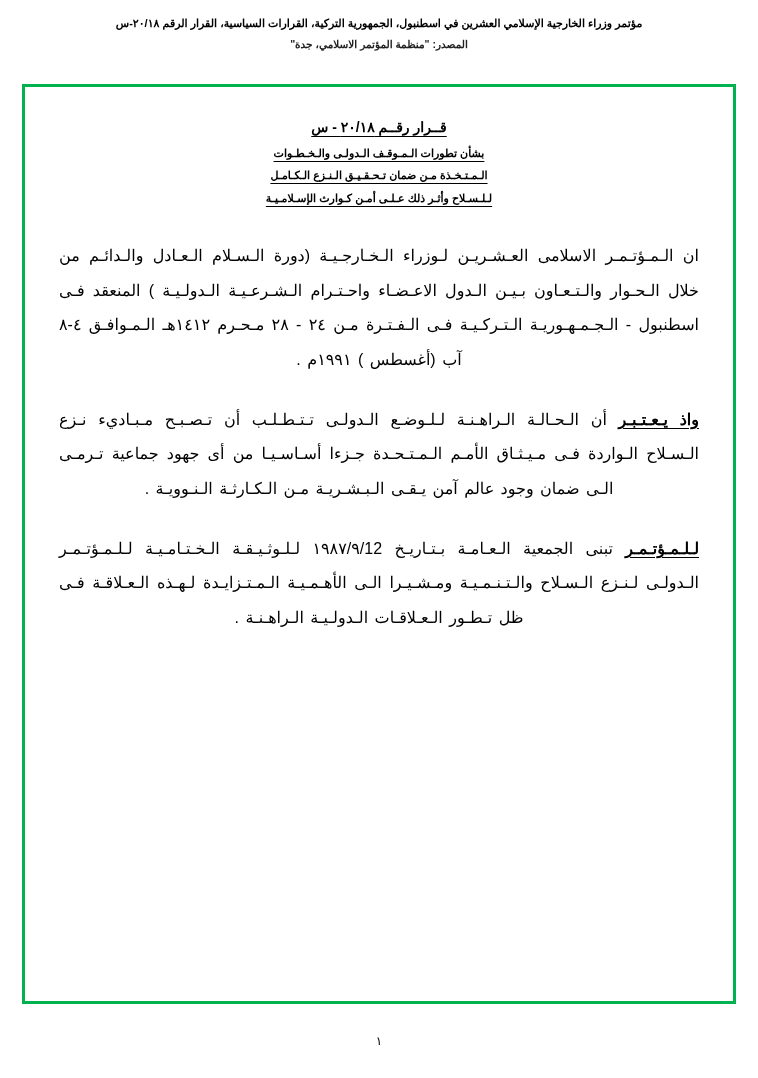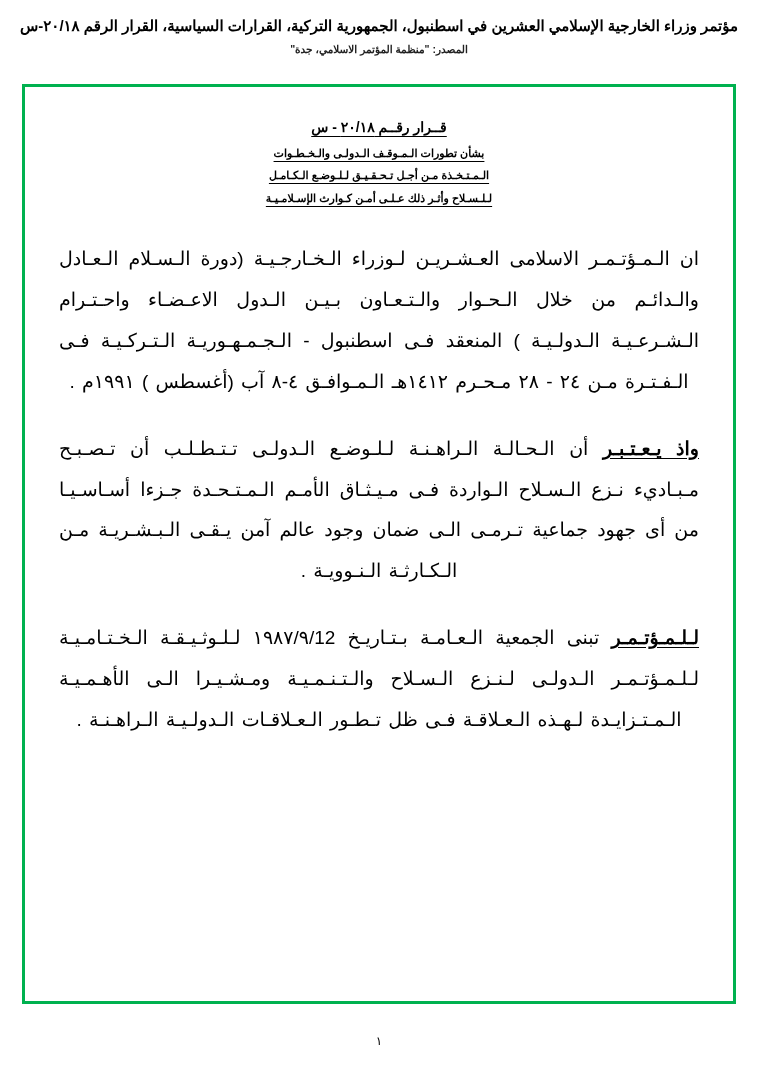--- a/index.html
+++ b/index.html
@@ -17,21 +17,21 @@
     overflow: hidden;
     box-sizing: border-box;
   }
 
   
   .doc-header {
     padding: 16px 14px 0 14px;
     text-align: center;
   }
   .doc-header .header-title {
-    font-size: 15px;
+    font-size: 11px;
     font-weight: bold;
     line-height: 1.35;
     letter-spacing: 0px;
     white-space: nowrap;
   }
   .doc-header .header-source {
     margin-top: 7px;
     font-size: 10.5px;
     font-weight: bold;
     color: #222;
@@ -68,21 +68,21 @@
     letter-spacing: 2.4px;
     font-size: 14px;
   }
   .title-row { text-align: center; }
 
   
   .body {
     margin-top: 30px;
   }
   .para {
-    font-size: 19px;
+    font-size: 16px;
     line-height: 2.15;
     text-align: justify;
     text-align-last: center;
     letter-spacing: 1.1px;
     margin: 0 0 26px 0;
     word-spacing: 2px;
   }
   .para .lead {
     font-weight: bold;
     text-decoration: underline;
@@ -109,21 +109,21 @@
   <div class="doc-header">
     <div class="header-title">مؤتمر وزراء الخارجية الإسلامي العشرين في اسطنبول، الجمهورية التركية، القرارات السياسية، القرار الرقم ٢٠/١٨-س</div>
     <div class="header-source">المصدر:  "منظمة المؤتمر الاسلامي، جدة"</div>
   </div>
 
   <div class="frame">
 
     <div class="title-block">
       <div class="title-row"><span class="tline first">قــرار رقــم ٢٠/١٨ - س</span></div>
       <div class="title-row"><span class="tline">بشأن تطورات الـمـوقـف الـدولـى والـخـطـوات</span></div>
-      <div class="title-row"><span class="tline">الـمـتـخـذة مـن أجـل تـحـقـيـق لـلـوضـع الـكـامـل</span></div>
+      <div class="title-row"><span class="tline">الـمـتـخـذة مـن ضمان تـحـقـيـق الـنـزع الـكـامـل</span></div>
       <div class="title-row"><span class="tline">لـلـسـلاح وأثـر ذلك عـلـى أمـن كـوارث الإسـلامـيـة</span></div>
     </div>
 
     <div class="body">
       <p class="para">
         <span class="lead"></span><span>ان الـمـؤتـمـر الاسلامى العـشـريـن لـوزراء الـخـارجـيـة (دورة الـسـلام الـعـادل والـدائـم من خلال الـحـوار والـتـعـاون بـيـن الـدول  الاعـضـاء واحـتـرام الـشـرعـيـة الـدولـيـة ) المنعقد فـى اسطنبول - الـجـمـهـوريـة الـتـركـيـة فـى الـفـتـرة مـن ٢٤ - ٢٨ مـحـرم ١٤١٢هـ الـمـوافـق ٤-٨ آب (أغسطس ) ١٩٩١م .</span>
       </p>
       <p class="para">
         <span class="lead">واذ يـعـتـبـر</span><span> أن الـحـالـة الـراهـنـة لـلـوضـع الـدولـى تـتـطـلـب أن تـصـبـح مـبـاديء نـزع الـسـلاح الـواردة فـى مـيـثـاق الأمـم الـمـتـحـدة جـزءا أسـاسـيـا من أى جهود جماعية تـرمـى الـى ضمان وجود عالم آمن يـقـى الـبـشـريـة مـن الـكـارثـة الـنـوويـة .</span>
       </p>

